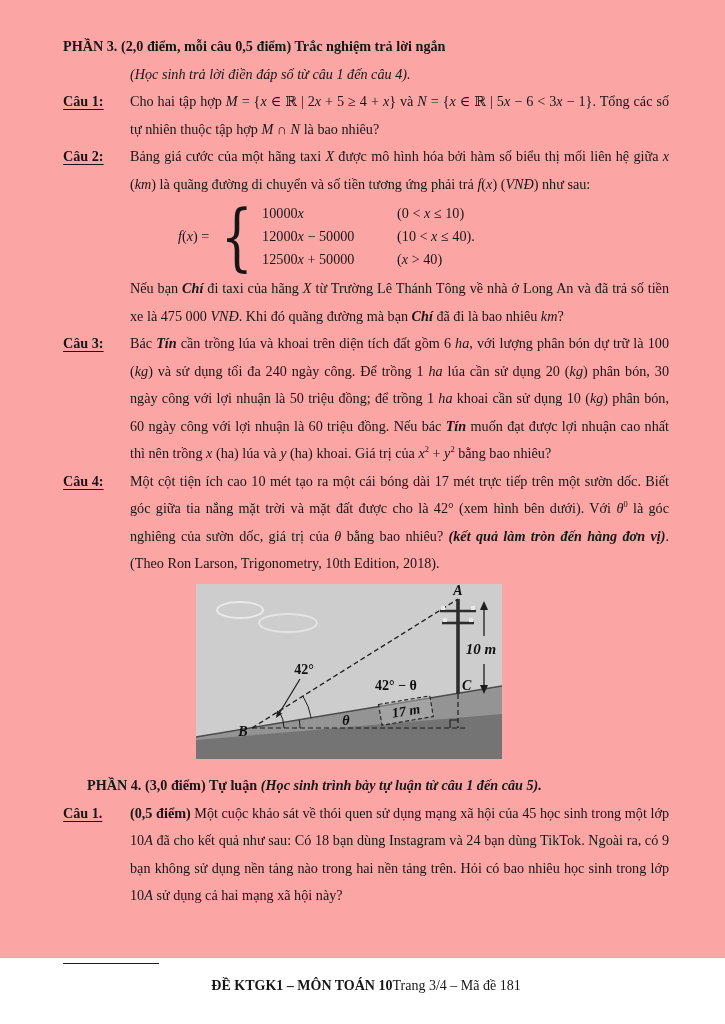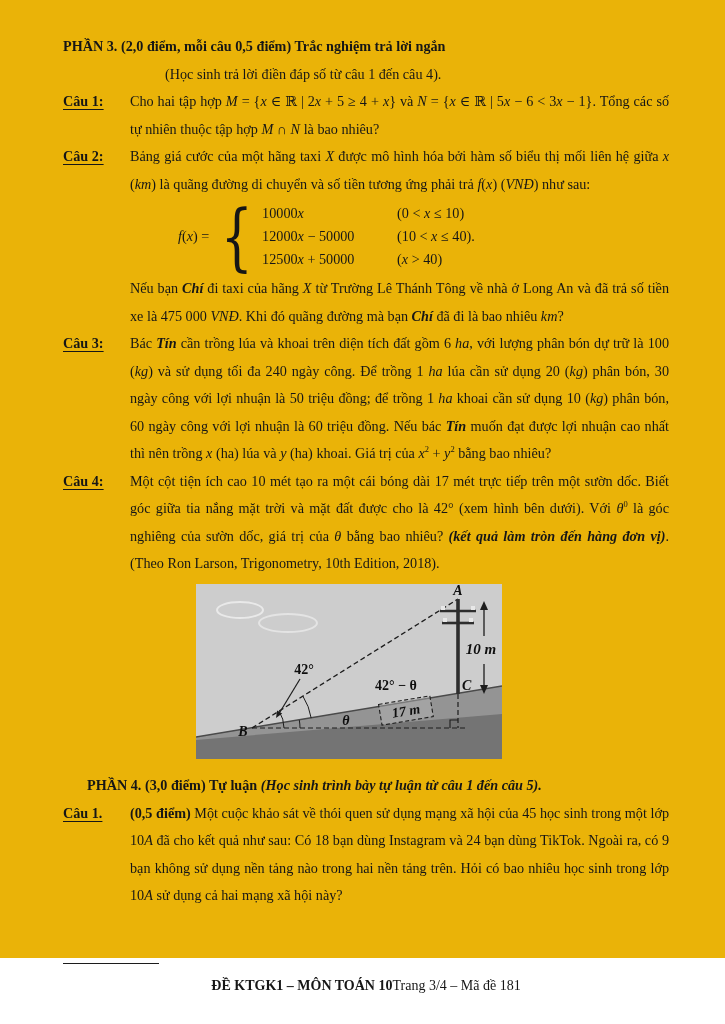--- a/index.html
+++ b/index.html
@@ -4,26 +4,26 @@
 <style>
   * { margin:0; padding:0; box-sizing:border-box; }
   html,body { background:#ffffff; }
   body {
     width:725px; height:1024px;
     font-family:"Liberation Serif","DejaVu Serif",serif;
     color:#161616;
   }
   .page {
     position:relative; width:725px; height:1024px;
-    background:#eab308; overflow:hidden;
+    background:#fca5a5; overflow:hidden;
     padding:33px 56px 0 63px;
     font-size:14.2px; line-height:27.5px;
   }
   .h1 { font-weight:bold; }
-  .sub { margin-left:102px; }
+  .sub { margin-left:67px; font-style:italic; }
   .qrow { display:grid; grid-template-columns:67px 1fr; }
   .qlabel { font-weight:bold; text-decoration:underline; text-underline-offset:3px; }
   .qbody { text-align:justify; }
   .i  { font-style:italic; }
   .b  { font-weight:bold; }
   .bi { font-weight:bold; font-style:italic; }
   .sup{ font-size:0.6em; vertical-align:super; line-height:0; }
   
   .piecewise { display:flex; align-items:center; margin:4px 0 4px 8px; line-height:23px; }
   .fx { margin-right:5px;margin-left:40px; }

